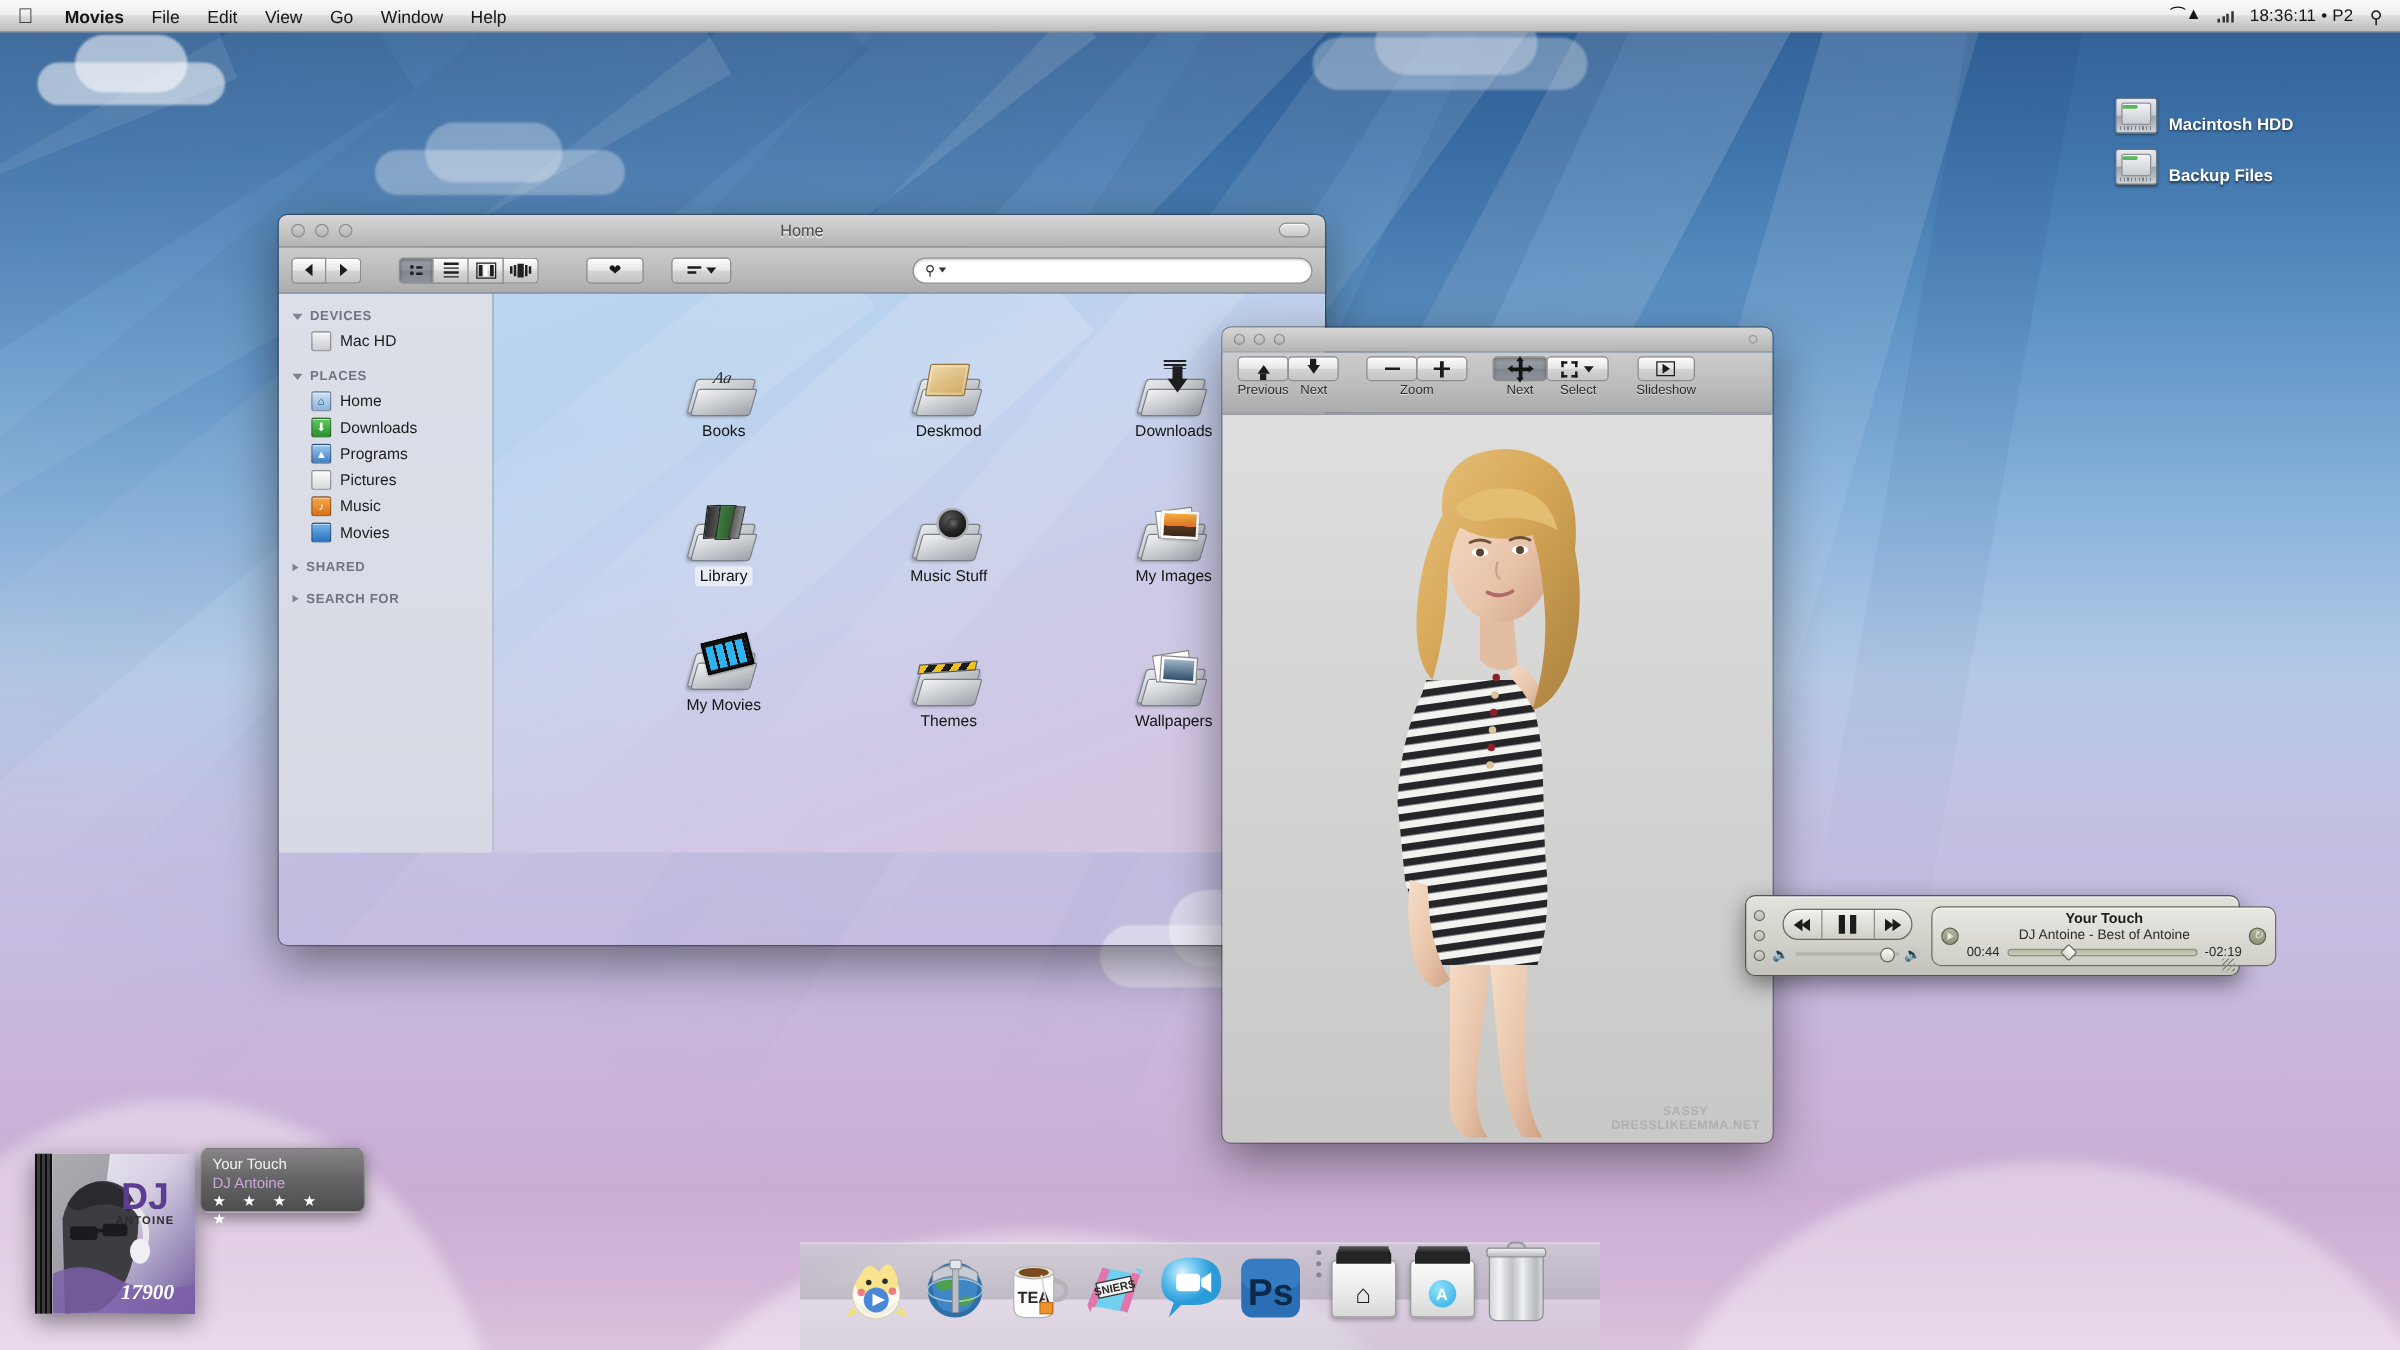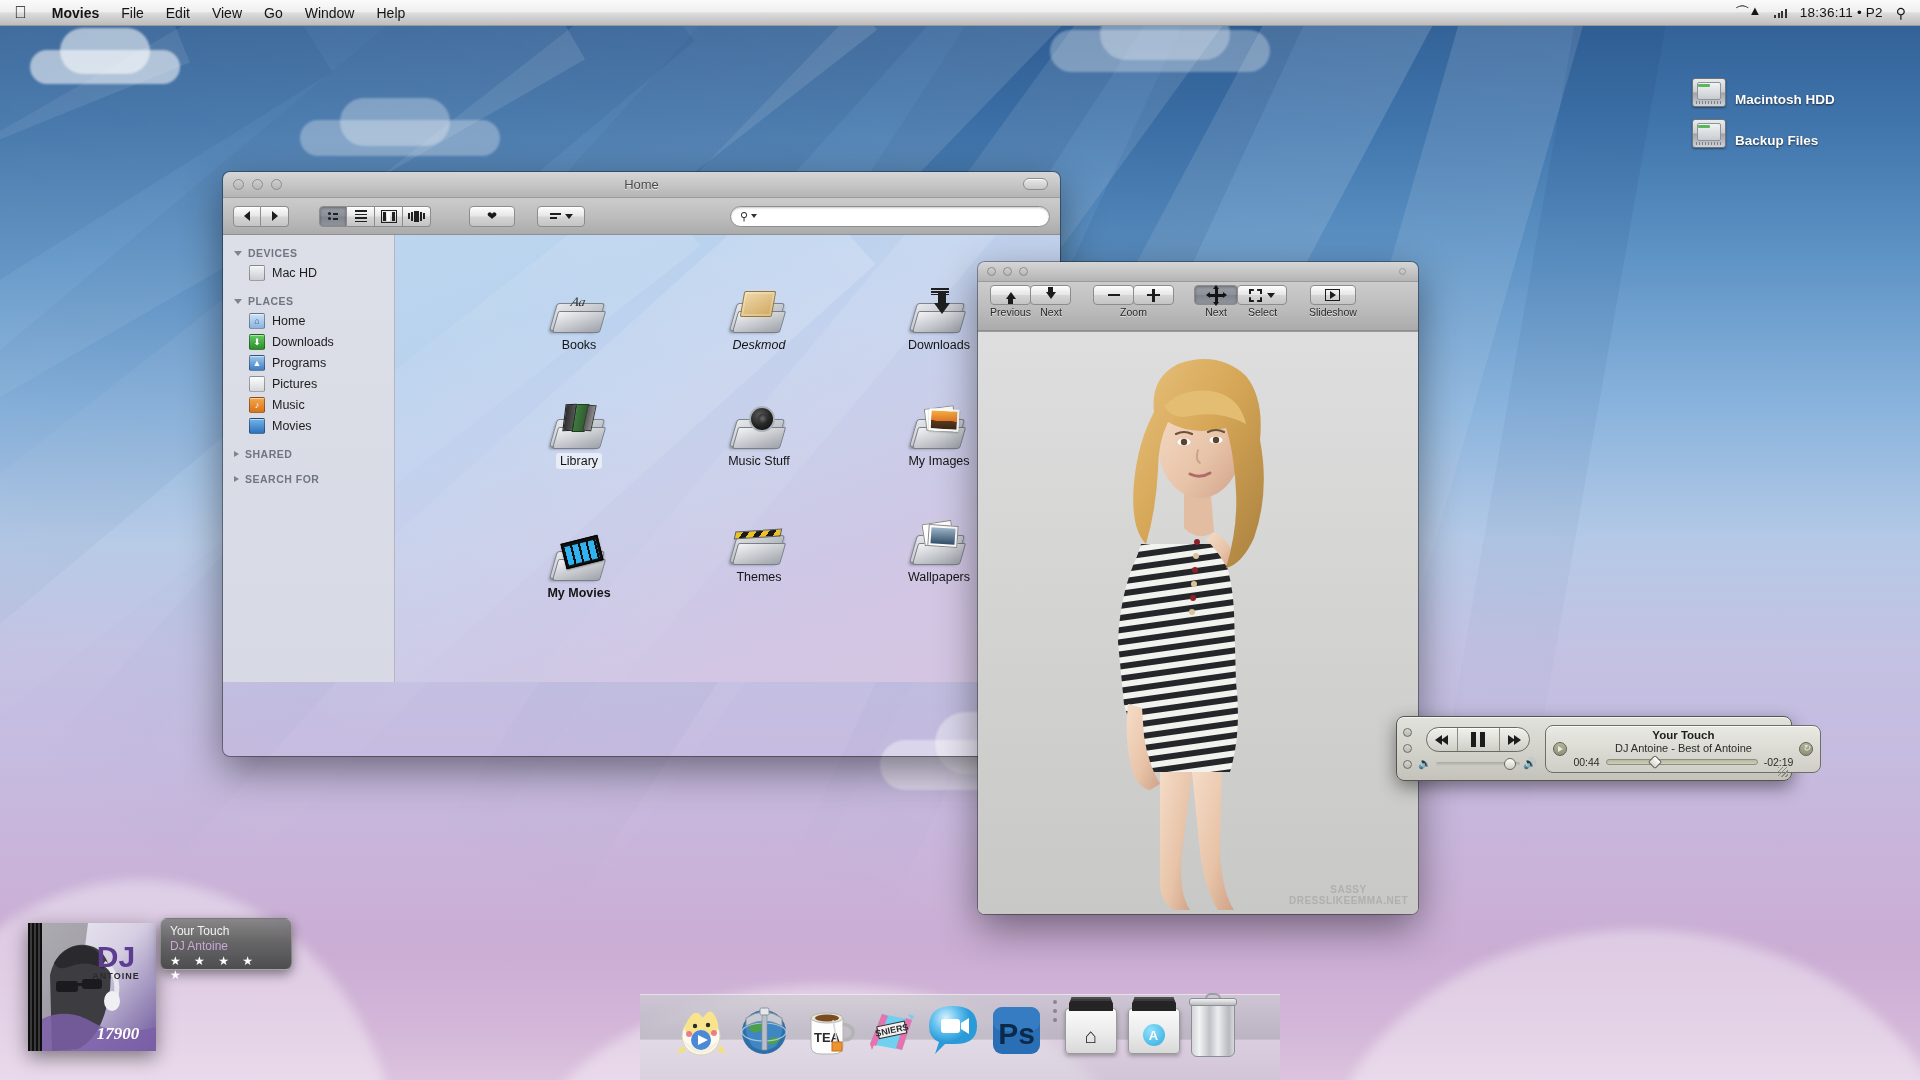--- a/index.html
+++ b/index.html
@@ -558,21 +558,21 @@
             <span class="back"></span>
               <span class="front"></span>
             <span class="emblem" style="bottom:18px;left:8px;">
               <span style="font-size:13px;font-style:italic;color:#2e2e2e;font-family:'Liberation Serif',serif;transform:skewX(-12deg);display:block;">Aa</span>
             </span>
           </span>
         </div>
         <div><span class="fname">Books</span></div>
       </div>
 
-      <div class="ficon" style="left:300px;top:42px;font-style:italic;">
+      <div class="ficon" style="left:300px;top:42px;">
         <div class="glyph">
           <span class="folder">
             <span class="back"></span>
               <span class="front"></span>
             <span style="position:absolute;left:9px;bottom:16px;width:32px;height:26px;
                          background:linear-gradient(150deg,#f0d9ab,#cfa85f);
                          border:1px solid #9a7734;border-radius:2px;transform:skewX(-10deg);
                          box-shadow:inset 0 0 0 2px rgba(255,255,255,.25);"></span>
           </span>
         </div>
@@ -637,21 +637,21 @@
             <span style="position:absolute;left:12px;bottom:20px;width:30px;height:22px;background:#fff;
                          border:1px solid #8b8b8b;transform:rotate(-7deg);"></span>
             <span style="position:absolute;left:16px;bottom:18px;width:30px;height:22px;
                          background:linear-gradient(180deg,#f6b03c 0%,#e4772a 55%,#5a3a20 56%,#3c2816 100%);
                          border:2px solid #fff;box-shadow:0 1px 2px rgba(0,0,0,.35);transform:rotate(3deg);"></span>
           </span>
         </div>
         <div><span class="fname">My Images</span></div>
       </div>
 
-      <div class="ficon" style="left:120px;top:290px;font-weight:bold;">
+      <div class="ficon" style="left:120px;top:261px;">
         <div class="glyph">
           <span class="folder">
             <span class="back"></span>
               <span class="front"></span>
             <span style="position:absolute;left:10px;bottom:16px;width:38px;height:26px;
                          background:#101010;border:1px solid #000;transform:rotate(-14deg);
                          box-shadow:0 1px 2px rgba(0,0,0,.4);"></span>
             <span style="position:absolute;left:13px;bottom:19px;width:32px;height:19px;transform:rotate(-14deg);
                          background:repeating-linear-gradient(90deg,#2fb3f0 0 6px,#0b0b0b 6px 8px);"></span>
           </span>

